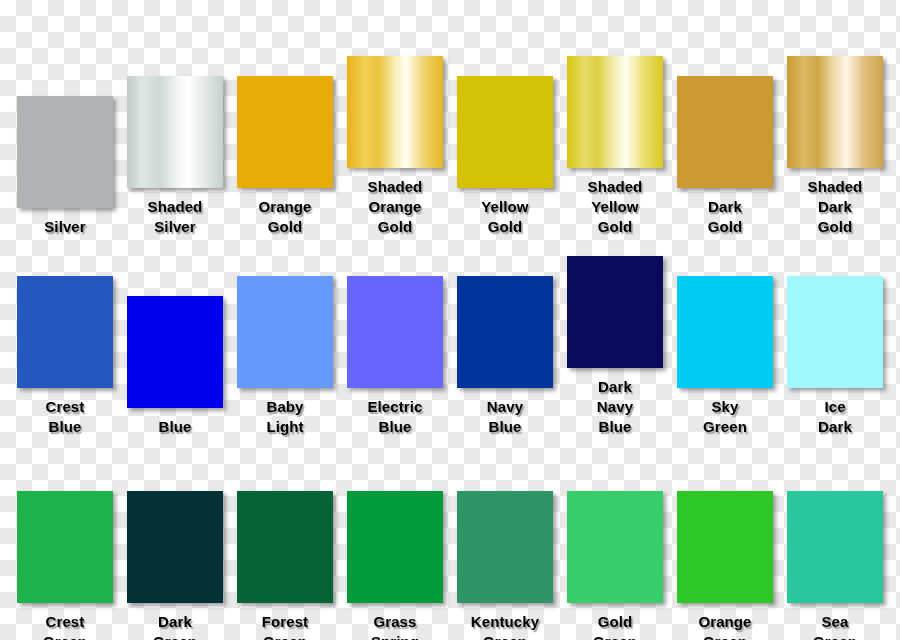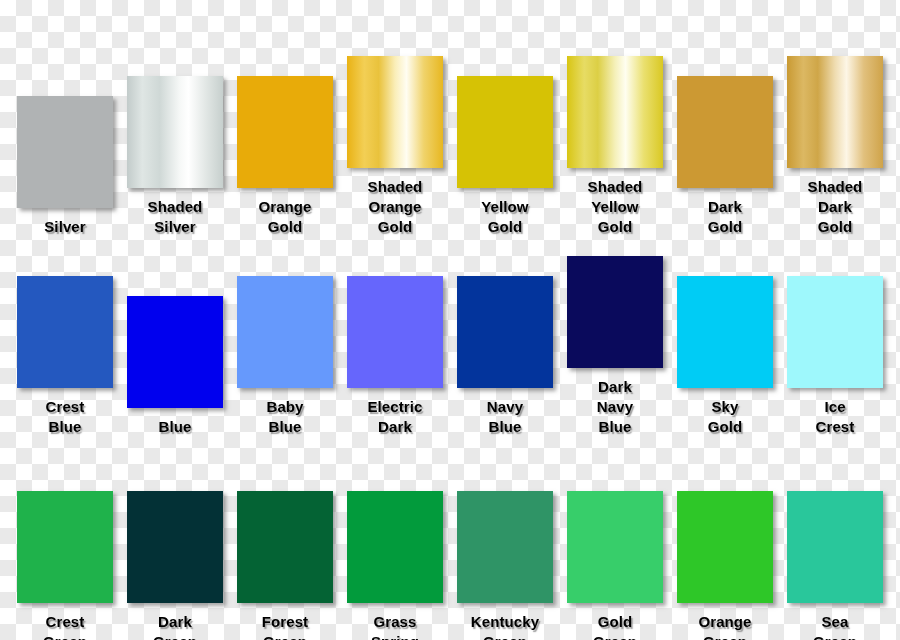--- a/index.html
+++ b/index.html
@@ -124,47 +124,47 @@
         <div class="swatch-label">Crest
 Blue</div>
       </div>
       <div class="swatch-cell">
         <div class="swatch-chip" style="background: rgb(0, 0, 238);"></div>
         <div class="swatch-label">Blue</div>
       </div>
       <div class="swatch-cell">
         <div class="swatch-chip" style="background: rgb(102, 153, 252);"></div>
         <div class="swatch-label">Baby
-Blue</div>
+Light</div>
       </div>
       <div class="swatch-cell">
         <div class="swatch-chip" style="background: rgb(102, 102, 252);"></div>
         <div class="swatch-label">Electric
-Dark</div>
+Blue</div>
       </div>
       <div class="swatch-cell">
         <div class="swatch-chip" style="background: rgb(3, 52, 156);"></div>
         <div class="swatch-label">Navy
 Blue</div>
       </div>
       <div class="swatch-cell">
         <div class="swatch-chip" style="background: rgb(10, 10, 92);"></div>
         <div class="swatch-label">Dark
 Navy
 Blue</div>
       </div>
       <div class="swatch-cell">
         <div class="swatch-chip" style="background: rgb(0, 204, 245);"></div>
         <div class="swatch-label">Sky
-Gold</div>
+Green</div>
       </div>
       <div class="swatch-cell">
         <div class="swatch-chip" style="background: rgb(158, 248, 252);"></div>
         <div class="swatch-label">Ice
-Crest</div>
+Dark</div>
       </div>
     </div>
   <div class="swatch-row row-3">
       <div class="swatch-cell">
         <div class="swatch-chip" style="background: rgb(31, 178, 75);"></div>
         <div class="swatch-label">Crest
 Green</div>
       </div>
       <div class="swatch-cell">
         <div class="swatch-chip" style="background: rgb(3, 49, 54);"></div>

